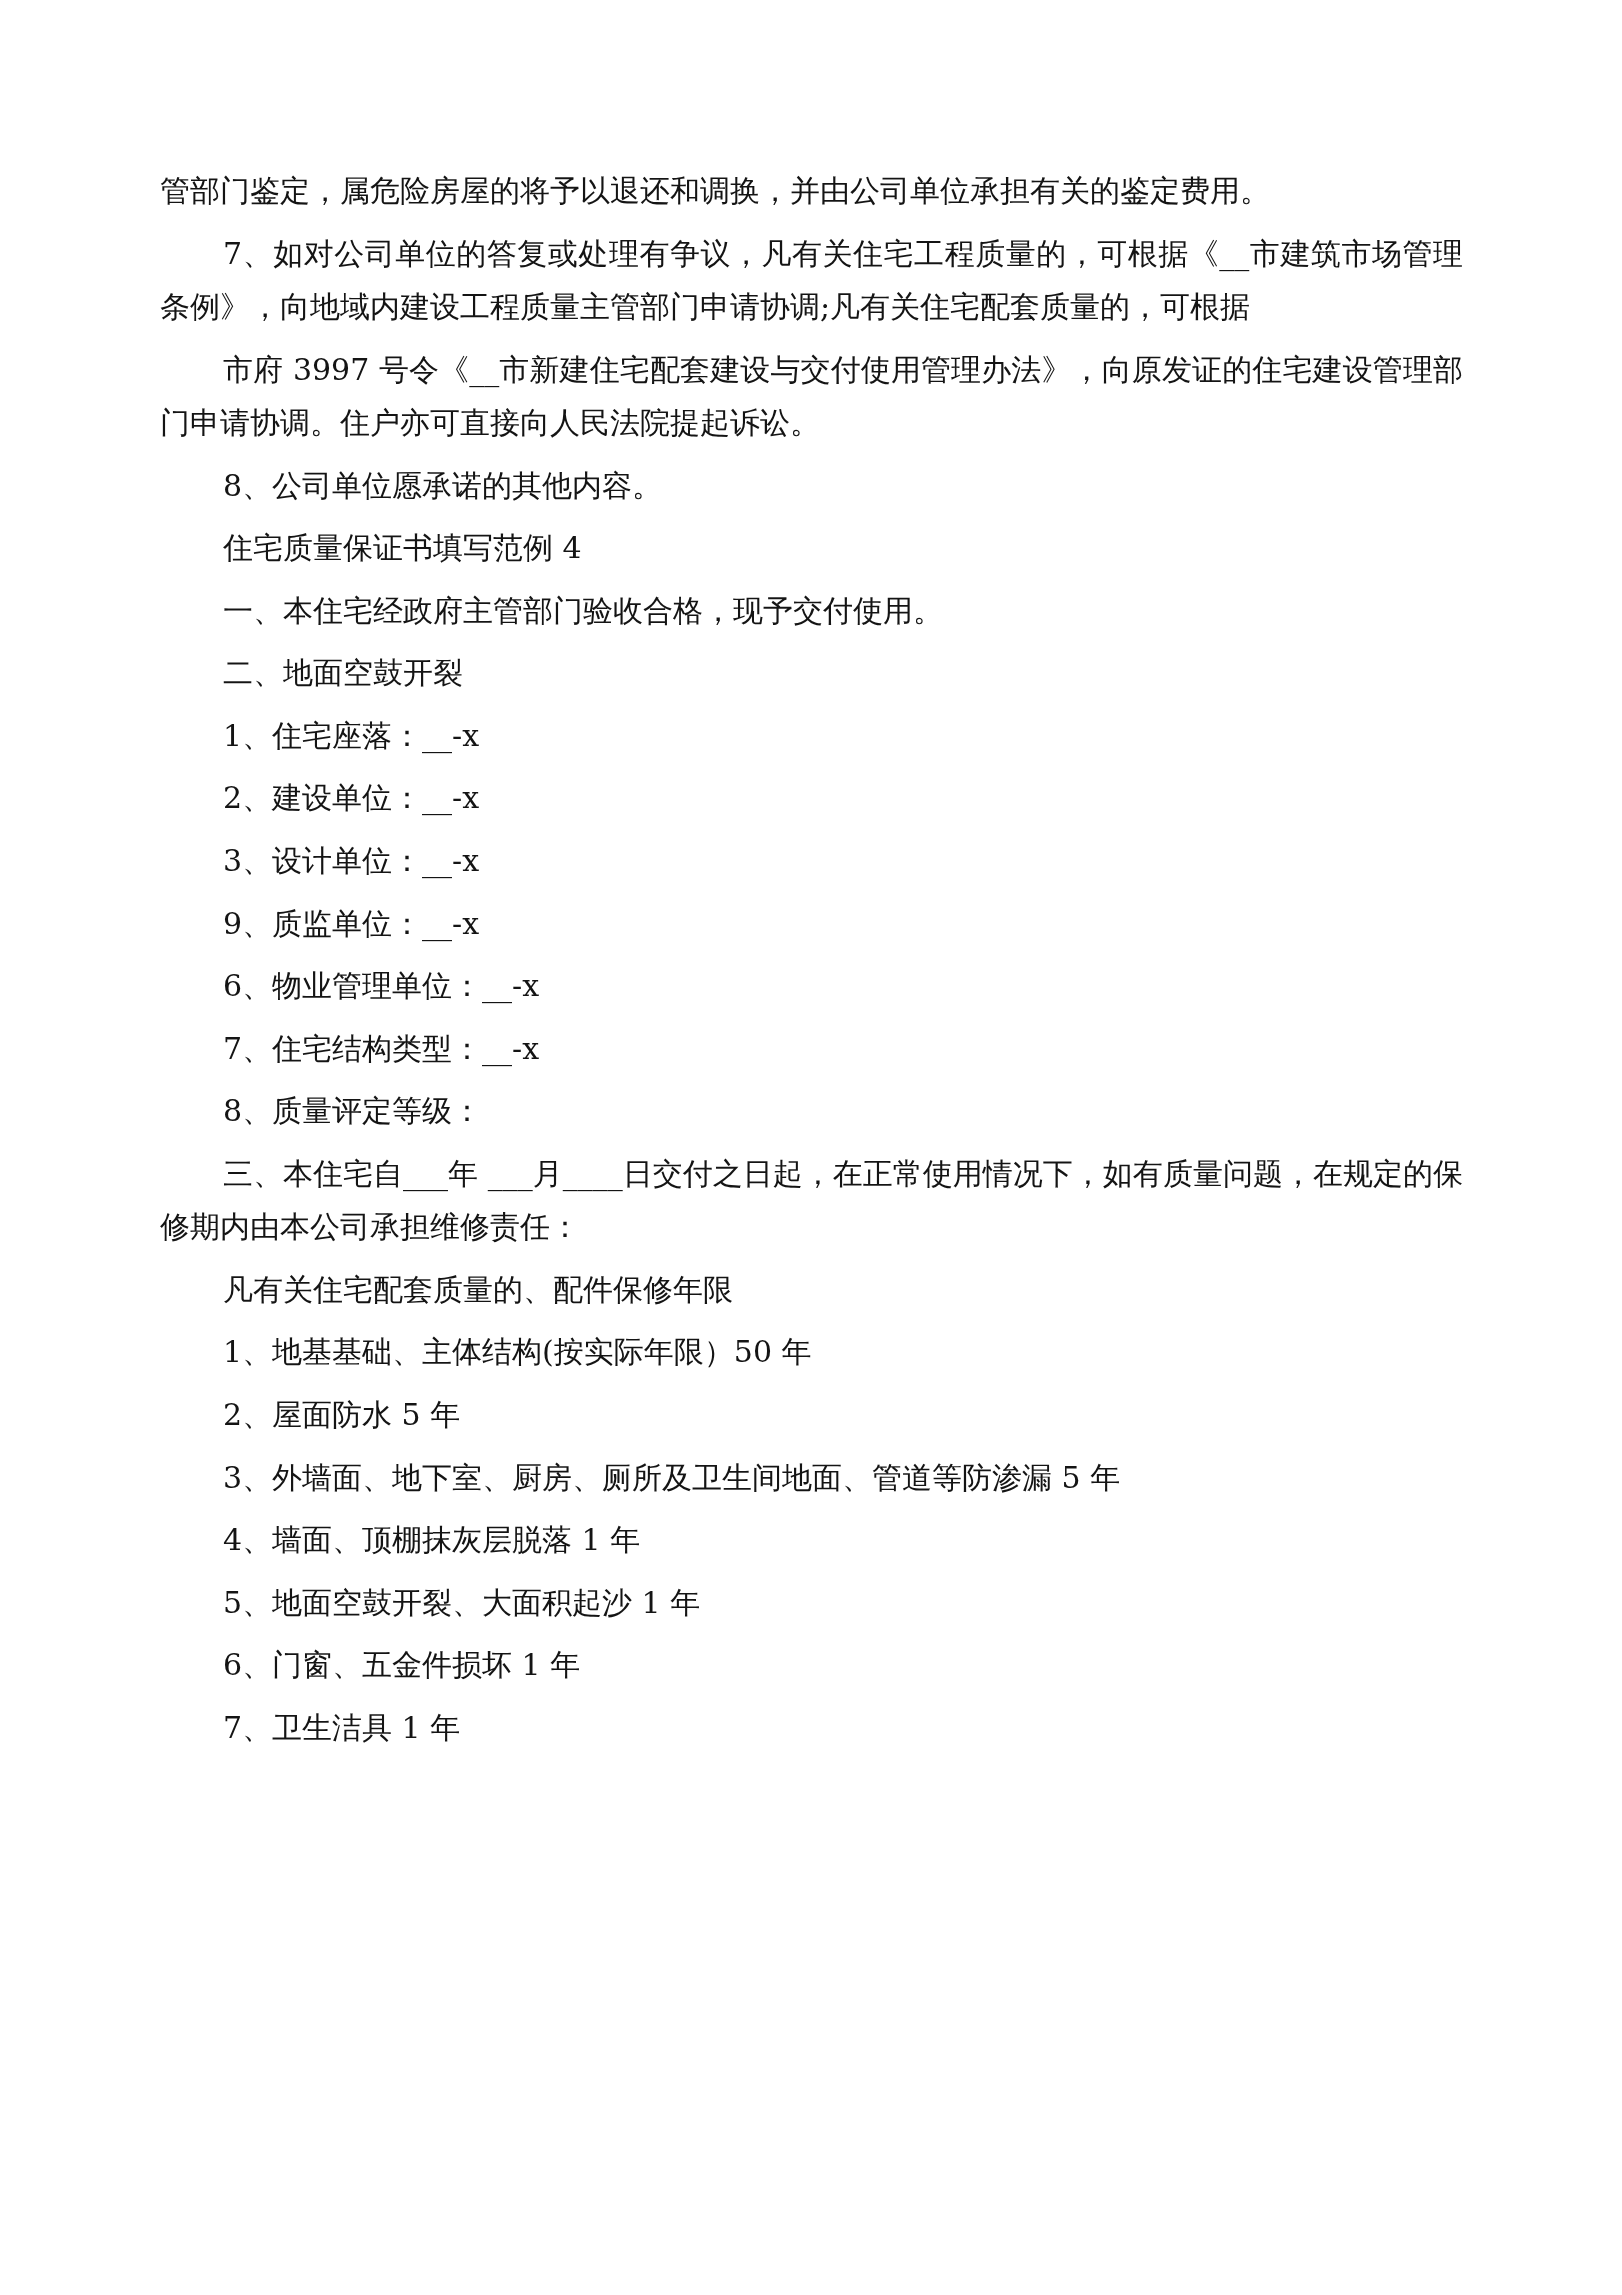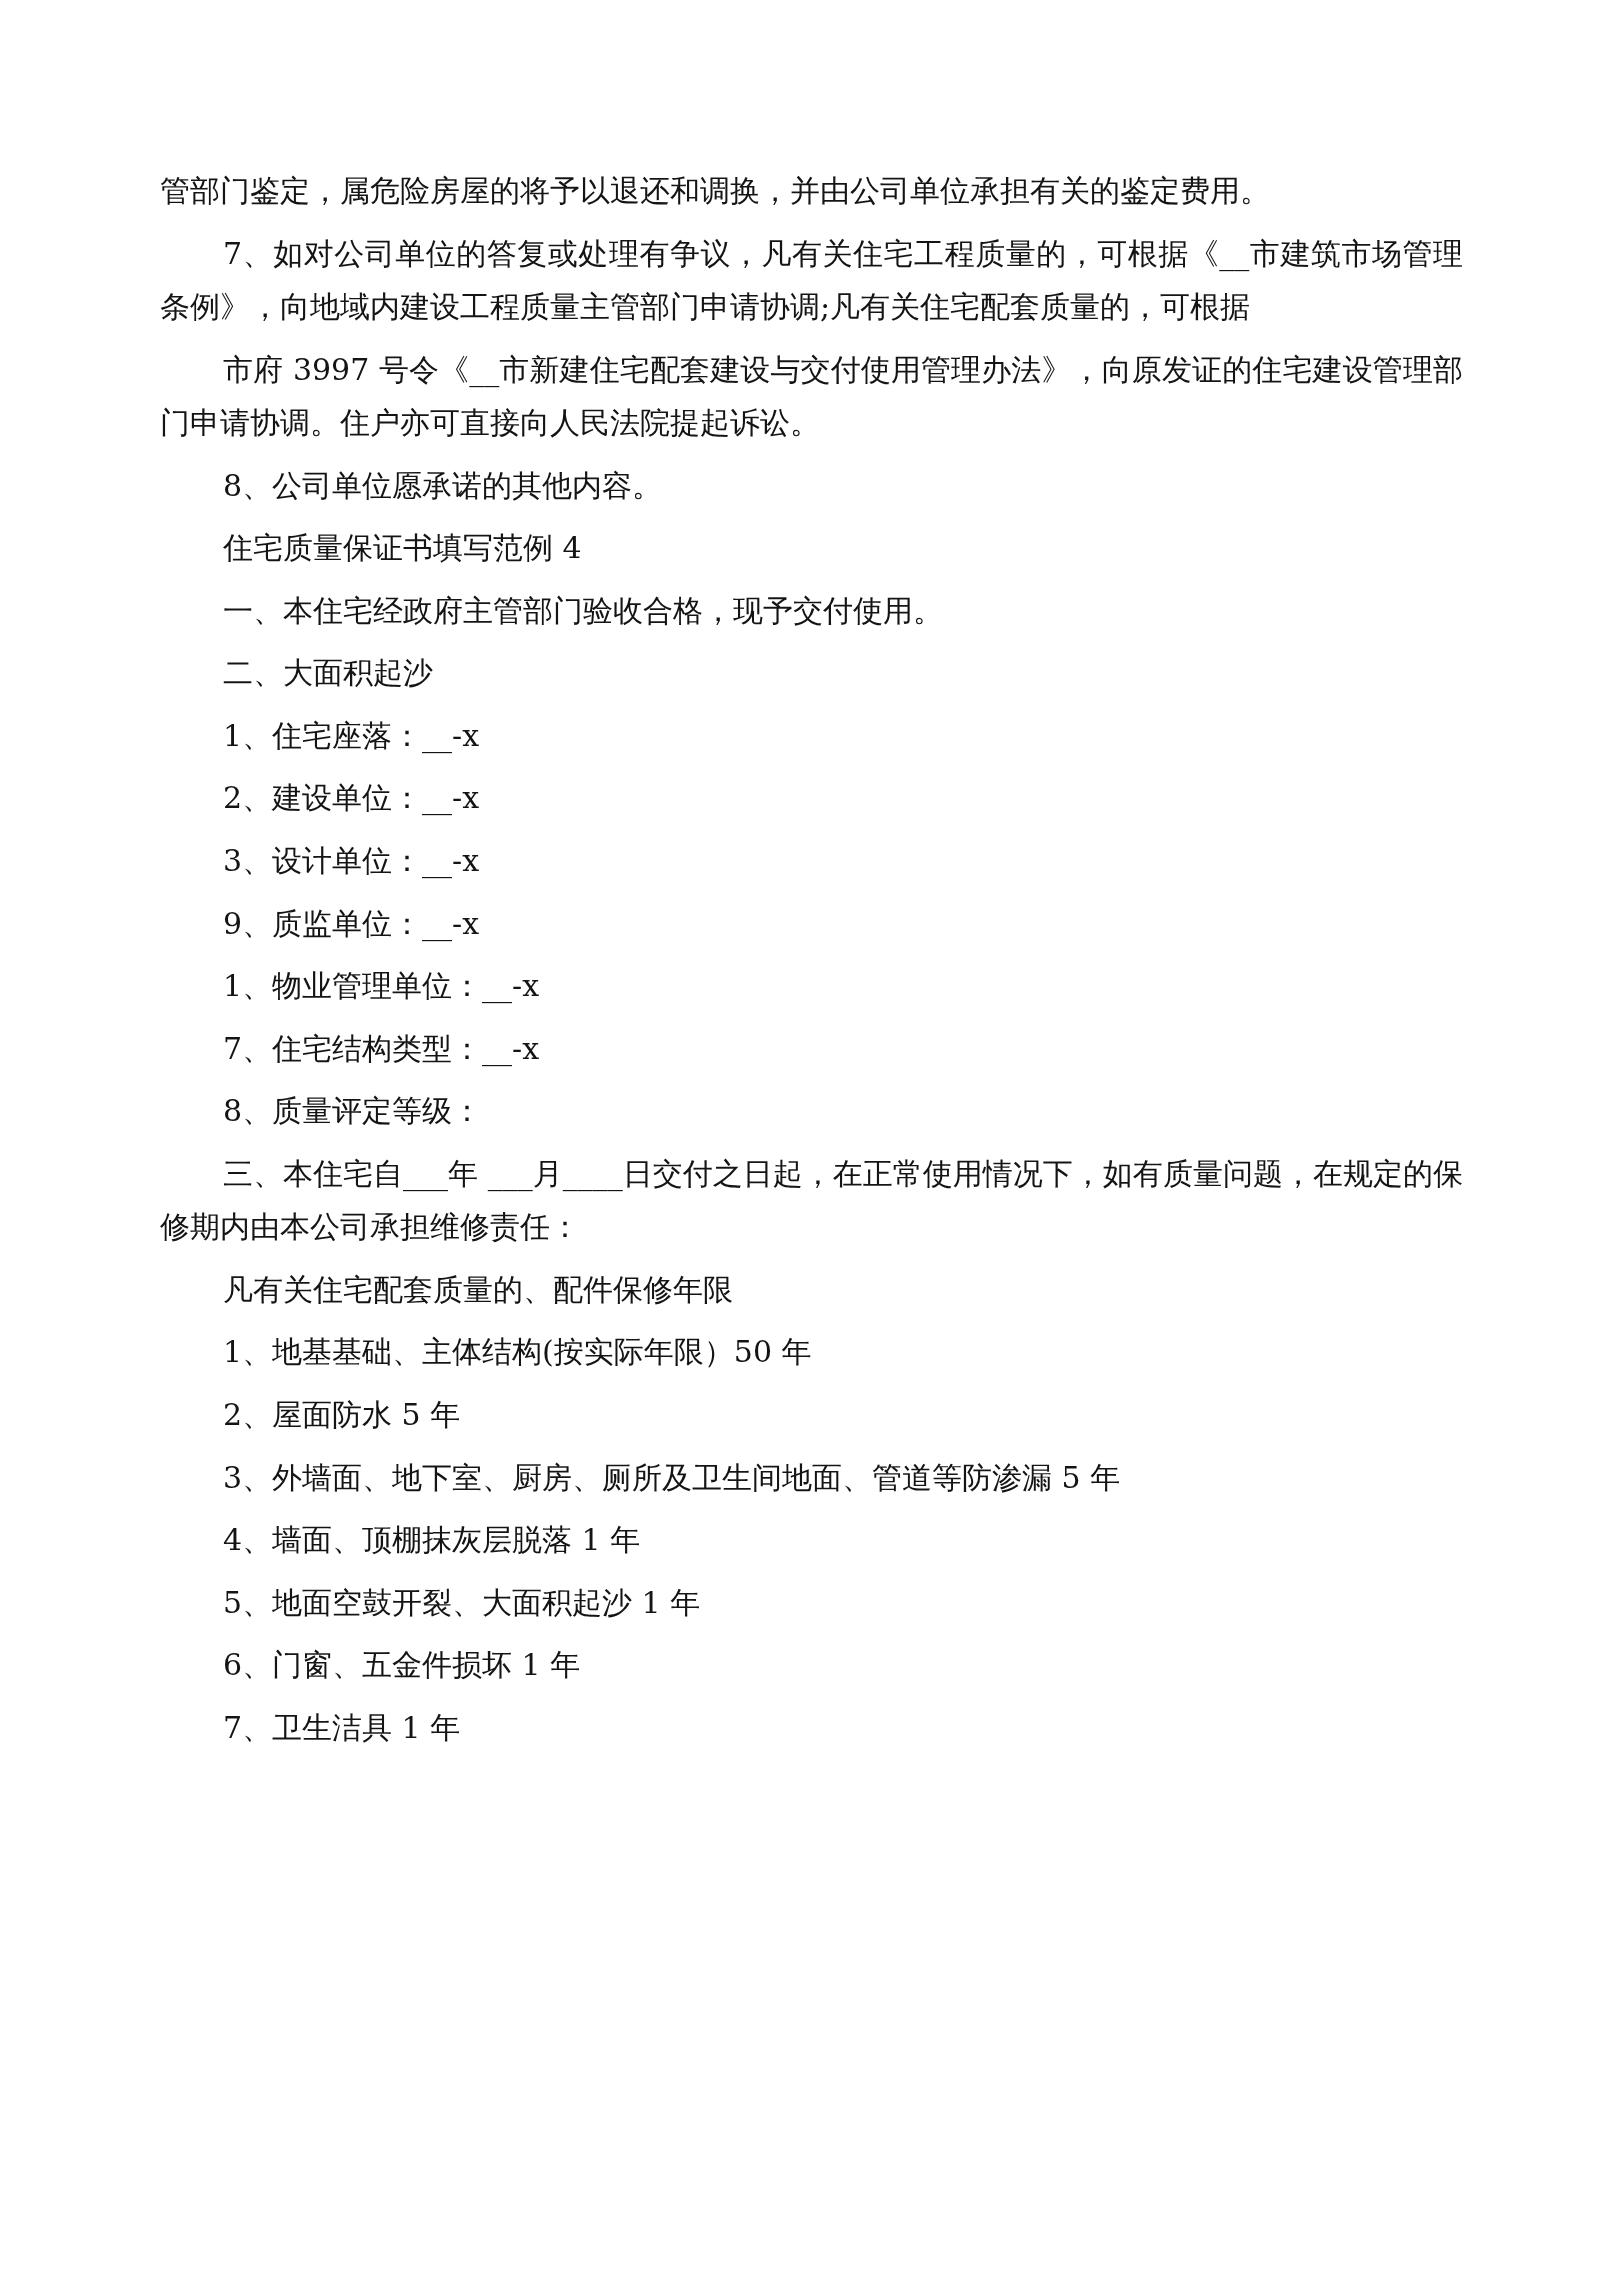--- a/index.html
+++ b/index.html
@@ -38,26 +38,26 @@
 
 <div class="page">
   <div class="doc-body">
 
     <p class="noindent">管部门鉴定，属危险房屋的将予以退还和调换，并由公司单位承担有关的鉴定费用。</p>
     <p class="indent">7、如对公司单位的答复或处理有争议，凡有关住宅工程质量的，可根据《__市建筑市场管理条例》，向地域内建设工程质量主管部门申请协调;凡有关住宅配套质量的，可根据</p>
     <p class="indent">市府 3997 号令《__市新建住宅配套建设与交付使用管理办法》，向原发证的住宅建设管理部门申请协调。住户亦可直接向人民法院提起诉讼。</p>
     <p class="indent">8、公司单位愿承诺的其他内容。</p>
     <p class="indent">住宅质量保证书填写范例 4</p>
     <p class="indent">一、本住宅经政府主管部门验收合格，现予交付使用。</p>
-    <p class="indent">二、大面积起沙</p>
+    <p class="indent">二、地面空鼓开裂</p>
     <p class="indent">1、住宅座落：__-x</p>
     <p class="indent">2、建设单位：__-x</p>
     <p class="indent">3、设计单位：__-x</p>
     <p class="indent">9、质监单位：__-x</p>
-    <p class="indent">1、物业管理单位：__-x</p>
+    <p class="indent">6、物业管理单位：__-x</p>
     <p class="indent">7、住宅结构类型：__-x</p>
     <p class="indent">8、质量评定等级：</p>
     <p class="indent">三、本住宅自___年 ___月____日交付之日起，在正常使用情况下，如有质量问题，在规定的保修期内由本公司承担维修责任：</p>
     <p class="indent">凡有关住宅配套质量的、配件保修年限</p>
     <p class="indent">1、地基基础、主体结构(按实际年限）50 年</p>
     <p class="indent">2、屋面防水 5 年</p>
     <p class="indent">3、外墙面、地下室、厨房、厕所及卫生间地面、管道等防渗漏 5 年</p>
     <p class="indent">4、墙面、顶棚抹灰层脱落 1 年</p>
     <p class="indent">5、地面空鼓开裂、大面积起沙 1 年</p>
     <p class="indent">6、门窗、五金件损坏 1 年</p>

